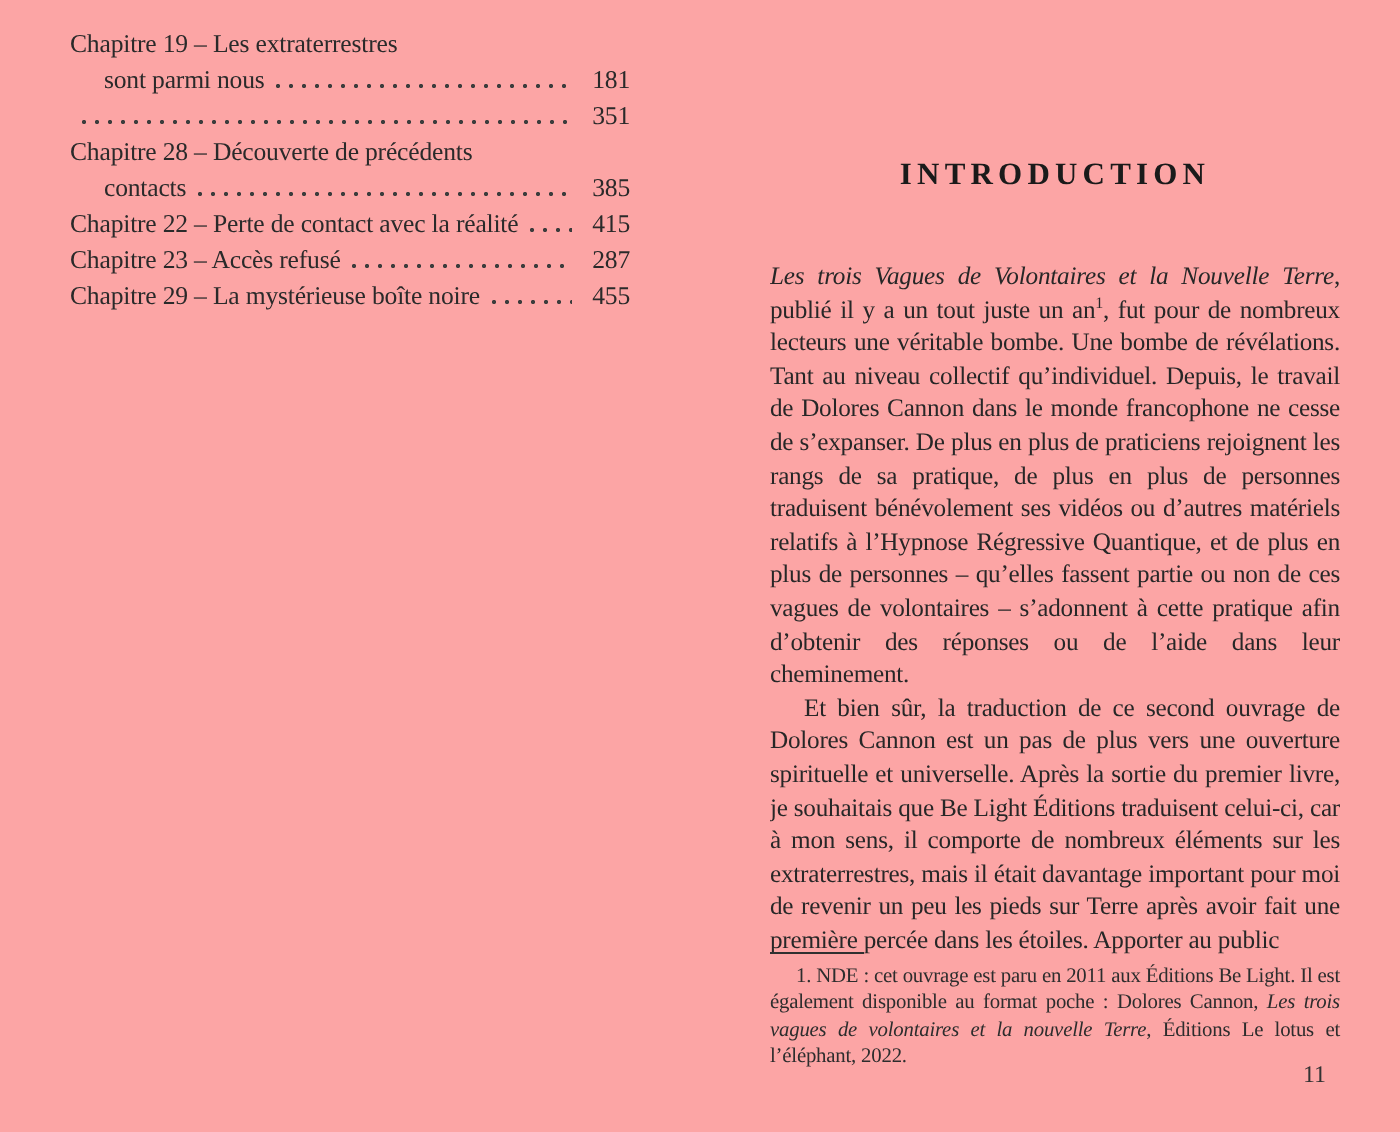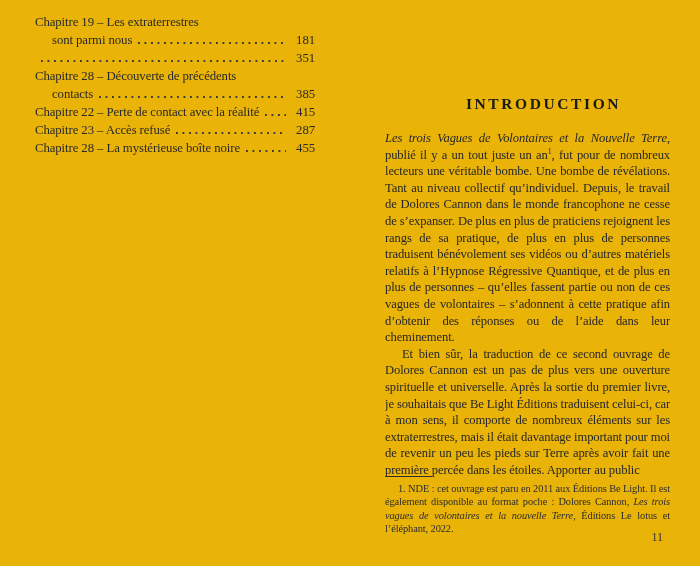--- a/index.html
+++ b/index.html
@@ -1,20 +1,20 @@
 <!DOCTYPE html>
 <html><head>
 <meta charset="utf-8">
 <style>
   html,body { margin:0; padding:0; background:#e8e8e8; }
   .book {
     position:relative;
     width:700px; height:566px;
     margin:0 auto;
-    background:#eab308;
+    background:#fca5a5;
     font-family:"Liberation Serif","DejaVu Serif",serif;
     color:#2a2a2a;
     overflow:hidden;
   }
 
   
   .toc {
     position:absolute; left:35px; top:13px; width:280px;
   }
   .toc-row {
@@ -34,21 +34,21 @@
     background-position:left calc(100% - 4px);
   }
   .toc-num { flex:0 0 auto; text-align:right; min-width:22px; }
 
   
   .intro {
     position:absolute; left:385px; top:0; width:285px; height:566px;
   }
   .intro-title {
     position:absolute; top:79px; left:0; width:100%;
-    margin:16px; text-align:center;
+    margin:0; text-align:center;
     font-size:15.5px; font-weight:bold;
     letter-spacing:2.6px; color:#1a1a1a;
   }
   .intro-body {
     position:absolute; top:130px; left:0; width:285px; height:347px;
     overflow:hidden;
     text-align:justify;
     font-size:12.6px; line-height:16.6px; letter-spacing:-0.12px;
     color:#272727;
   }
@@ -104,21 +104,21 @@
         <span class="toc-text">Chapitre 22 – Perte de contact avec la réalité</span>
         <span class="leader"></span>
         <span class="toc-num">415</span>
       </div>
       <div class="toc-row">
         <span class="toc-text">Chapitre 23 – Accès refusé</span>
         <span class="leader"></span>
         <span class="toc-num">287</span>
       </div>
       <div class="toc-row">
-        <span class="toc-text">Chapitre 28 – La mystérieuse boîte noire</span>
+        <span class="toc-text">Chapitre 29 – La mystérieuse boîte noire</span>
         <span class="leader"></span>
         <span class="toc-num">455</span>
       </div>
     </div>
 
   <div class="intro">
     <h1 class="intro-title">INTRODUCTION</h1>
     <div class="intro-body" id="intro-body">
         <p><i>Les trois Vagues de Volontaires et la Nouvelle Terre</i><span>, publié il y a un tout juste un an</span><sup>1</sup><span>, fut pour de nombreux lecteurs une véritable bombe. Une bombe de révélations. Tant au niveau collectif qu’individuel. Depuis, le travail de Dolores Cannon dans le monde francophone ne cesse de s’expanser. De plus en plus de praticiens rejoignent les rangs de sa pratique, de plus en plus de personnes traduisent bénévolement ses vidéos ou d’autres matériels relatifs à l’Hypnose Régressive Quantique, et de plus en plus de personnes – qu’elles fassent partie ou non de ces vagues de volontaires – s’adonnent à cette pratique afin d’obtenir des réponses ou de l’aide dans leur cheminement.</span></p>
         <p class="indent"><span>Et bien sûr, la traduction de ce second ouvrage de Dolores Cannon est un pas de plus vers une ouverture spirituelle et universelle. Après la sortie du premier livre, je souhaitais que Be Light Éditions traduisent celui-ci, car à mon sens, il comporte de nombreux éléments sur les extraterrestres, mais il était davantage important pour moi de revenir un peu les pieds sur Terre après avoir fait une première percée dans les étoiles. Apporter au public</span></p>

